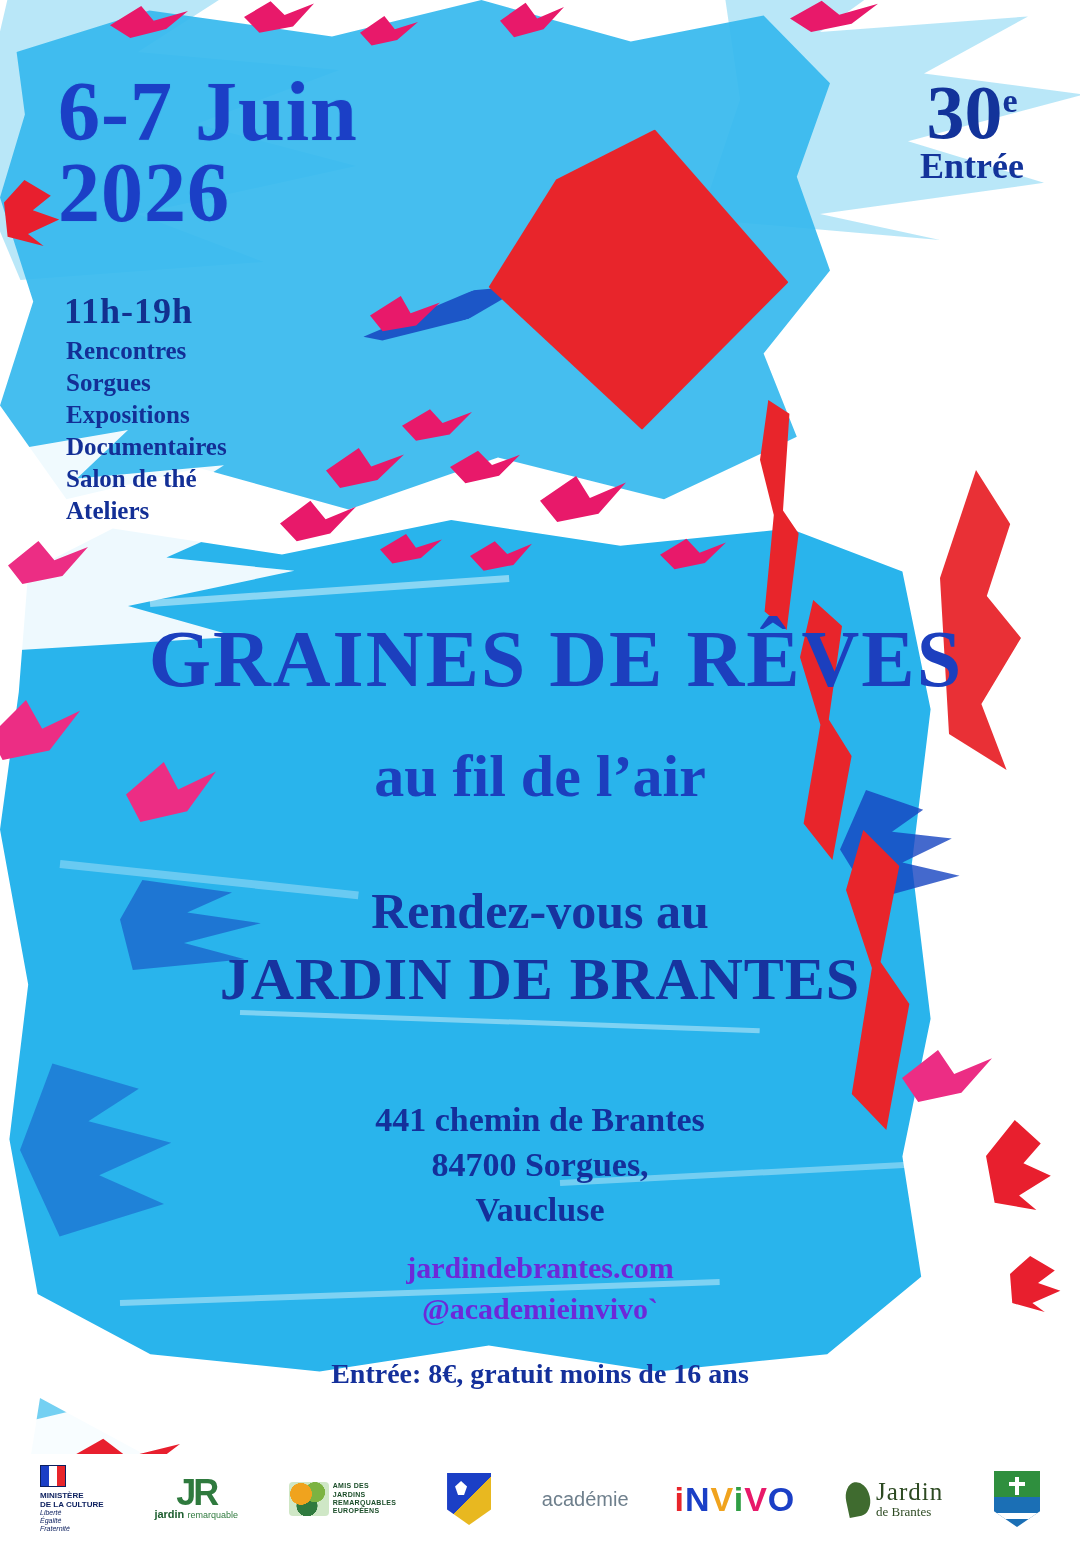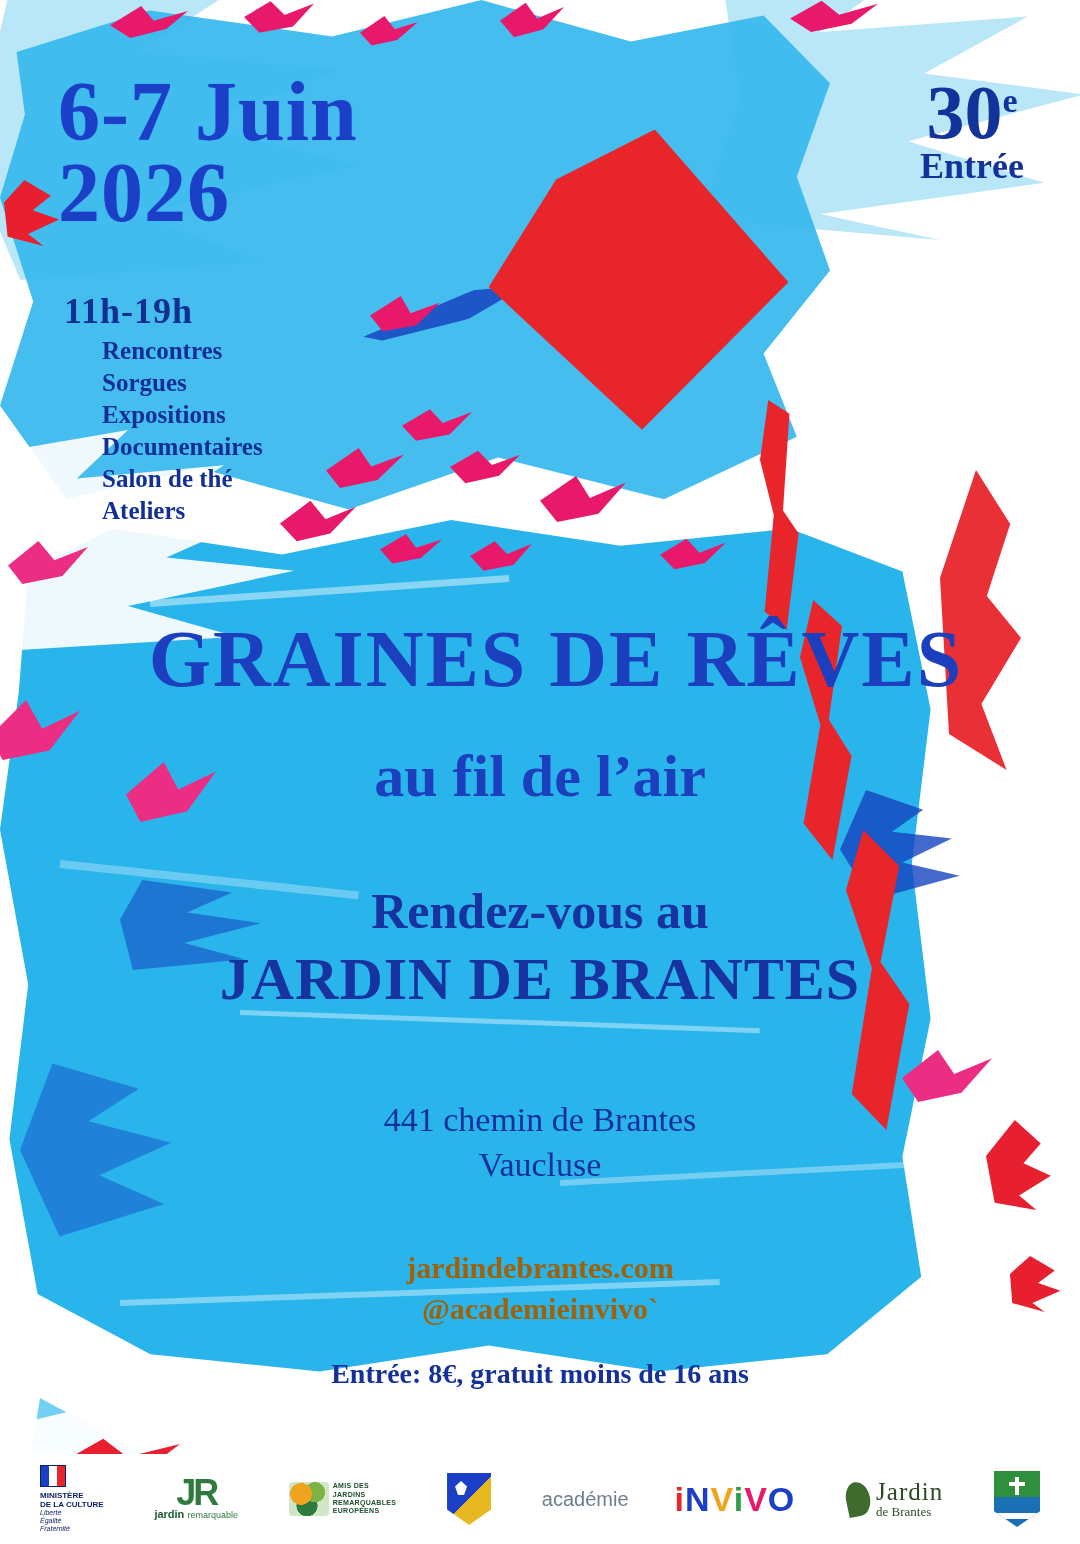--- a/index.html
+++ b/index.html
@@ -132,21 +132,20 @@
     letter-spacing: 1px;
     color: #12308f;
   }
   .prog-list {
     left: 66px;
     top: 335px;
     font-size: 25px;
     line-height: 1.28;
     font-weight: 700;
     color: #132f96;
-    margin-left: 36px;
   }
   .edition {
     right: 56px;
     top: 78px;
     text-align: center;
     color: #13339a;
   }
   .edition .num {
     font-size: 76px;
     font-weight: 700;
@@ -204,28 +203,28 @@
     letter-spacing: 1px;
   }
   .addr {
     left: 0;
     right: 0;
     top: 1098px;
     text-align: center;
     color: #14309b;
     font-size: 34px;
     line-height: 1.32;
-    font-weight: 400;
+    font-weight: 700;
   }
   .web {
     left: 0;
     right: 0;
     top: 1248px;
     text-align: center;
-    color: #a16207;
+    color: #6d28d9;
     font-size: 30px;
     line-height: 1.35;
     font-weight: 600;
   }
   .price {
     left: 0;
     right: 0;
     top: 1358px;
     text-align: center;
     color: #14309b;
@@ -500,20 +499,21 @@
   <div class="txt title-main">GRAINES DE RÊVES</div>
   <div class="txt title-sub">au fil de l’air</div>
 
   <div class="txt rdv">
     <span class="l1">Rendez-vous au</span>
     <span class="l2">JARDIN DE BRANTES</span>
   </div>
 
   <div class="txt addr">
     <div>441 chemin de Brantes</div>
+    <div>84700 Sorgues,</div>
     <div>Vaucluse</div>
   </div>
 
   <div class="txt web">
     <div>jardindebrantes.com</div>
     <div>@academieinvivo`</div>
   </div>
 
   <div class="txt price">Entrée: 8€, gratuit moins de 16 ans</div>
 

